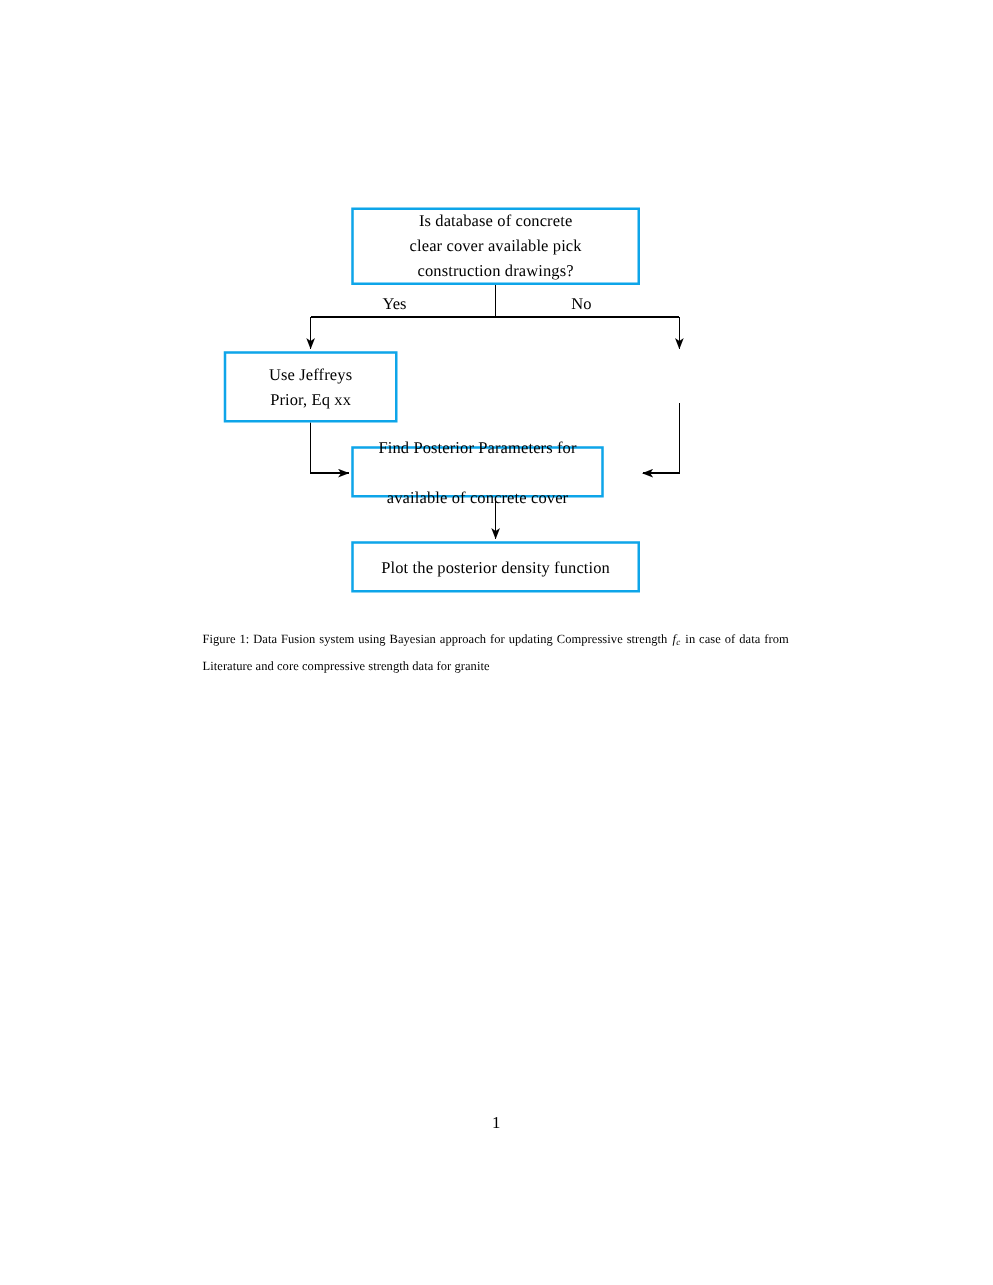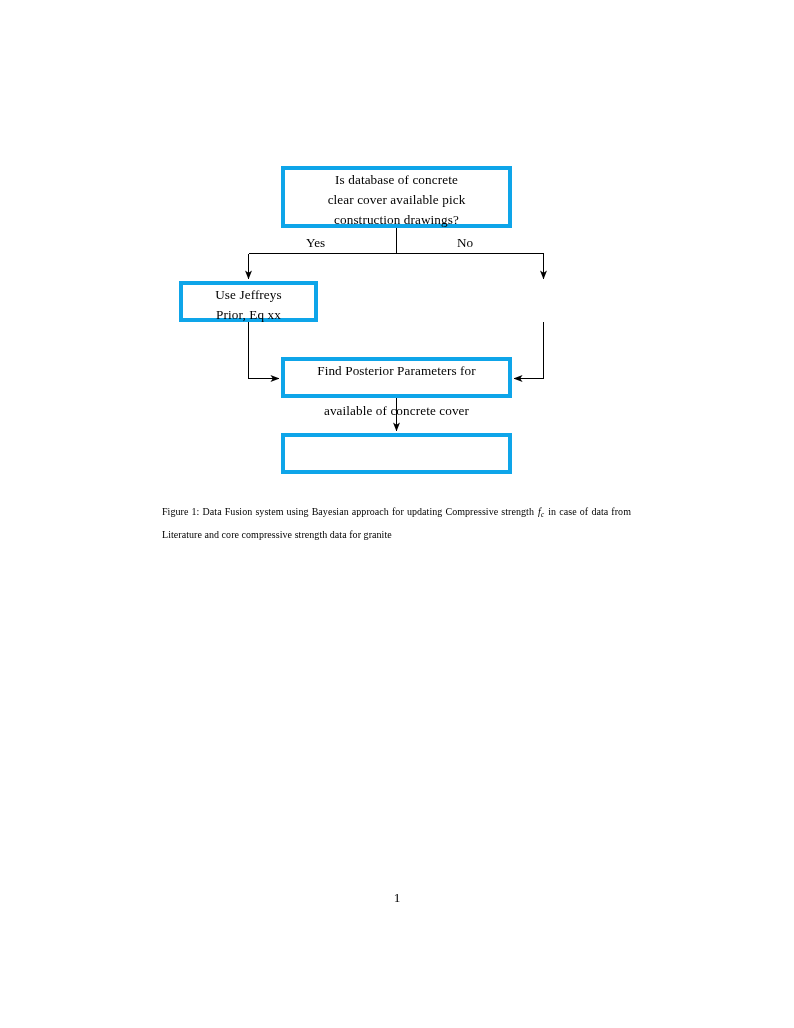--- a/index.html
+++ b/index.html
@@ -27,36 +27,37 @@
   }
   #flow-svg {
     position: absolute;
     left: 0;
     top: 0;
   }
 
   .node {
     position: absolute;
     box-sizing: border-box;
-    border: 4px solid #0ea5e9;
+    border: 2px solid #0ea5e9;
     background: #ffffff;
     display: flex;
     flex-direction: column;
     align-items: center;
+    justify-content: center;
     text-align: center;
     font-size: 13.2px;
     line-height: 20px;
     letter-spacing: 0.1px;
   }
   .node .ln { display: block; white-space: nowrap; }
 
   #node-decision { left: 281px; top: 166px; width: 231px; height: 62px; }
-  #node-jeffreys  { left: 179px; top: 281px; width: 139px; height: 41px; }
+  #node-jeffreys  { left: 179px; top: 281px; width: 139px; height: 57px; }
   #node-conjugate { left: 473px; top: 281px; width: 141px; height: 41px; }
-  #node-posterior { left: 281px; top: 357px; width: 231px; height: 41px; gap: 20px; }
+  #node-posterior { left: 281px; top: 357px; width: 202px; height: 41px; gap: 20px; }
   #node-plot      { left: 281px; top: 433px; width: 231px; height: 41px; }
 
   .edge-label {
     position: absolute;
     font-size: 13.2px;
     line-height: 16px;
     white-space: nowrap;
   }
   #label-yes { left: 306px; top: 235px; text-align: center; }
   #label-no  { left: 457px; top: 235px; }
@@ -137,18 +138,19 @@
     <span class="ln">Prior, Eq xx</span>
   </div>
 
 
   <div class="node" id="node-posterior">
     <span class="ln">Find Posterior Parameters for</span>
     <span class="ln">available of concrete cover</span>
   </div>
 
   <div class="node" id="node-plot">
+    <span class="ln">Plot the posterior density function</span>
   </div>
 </div>
 
 <p id="caption"><span>Figure 1:</span><span> Data Fusion system using Bayesian approach for updating Compressive strength </span><span class="mathit"><span>f</span><sub>c</sub></span><span> in case of data from Literature and core compressive strength data for granite</span></p>
 
 <div id="page-number">1</div>
 
 </body></html>

